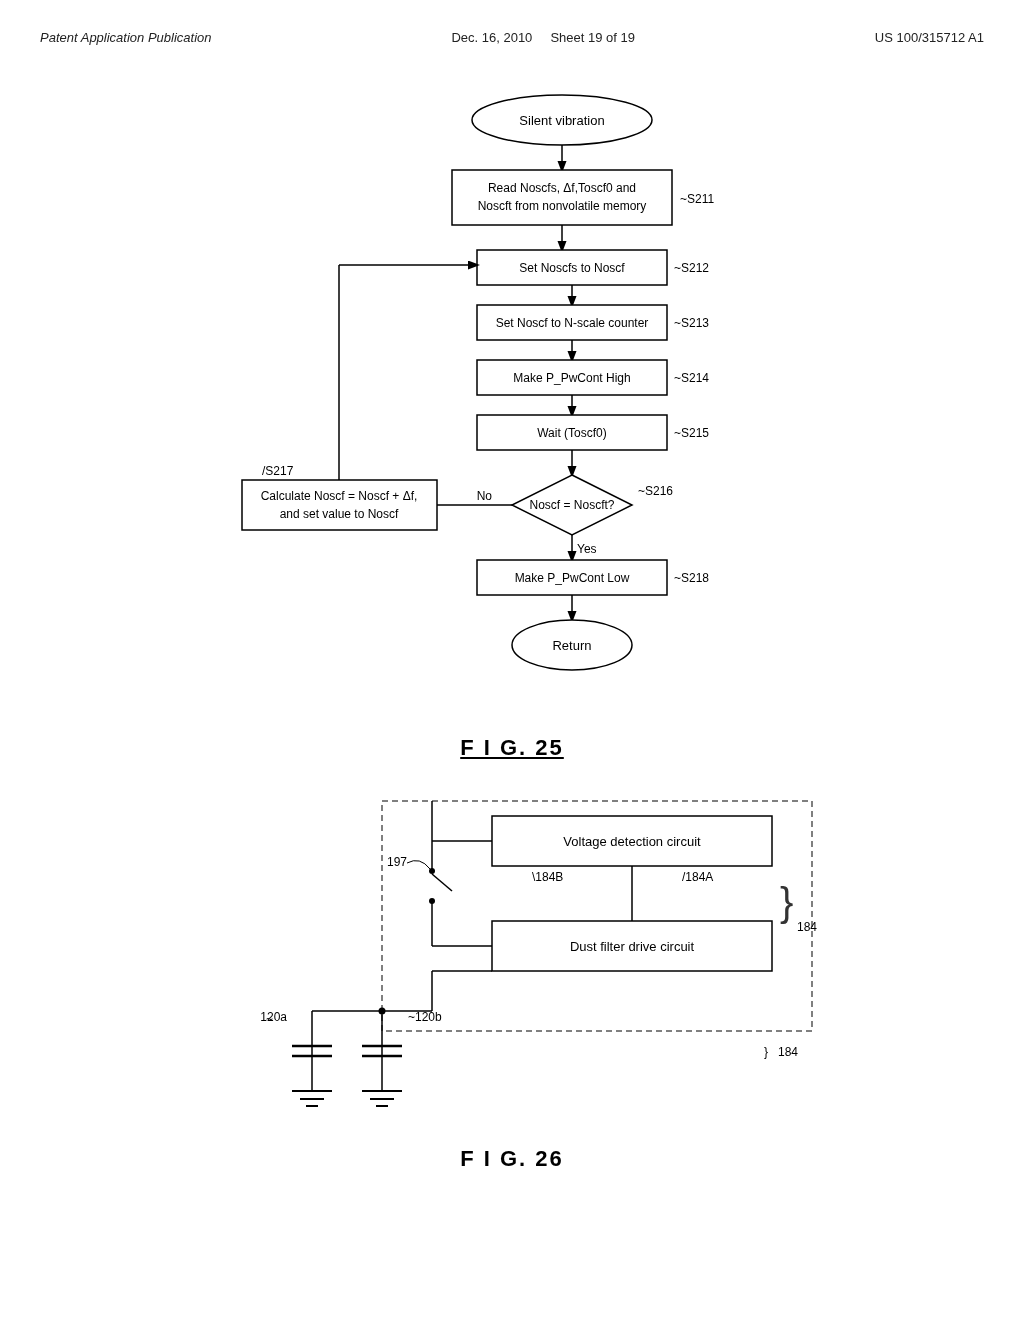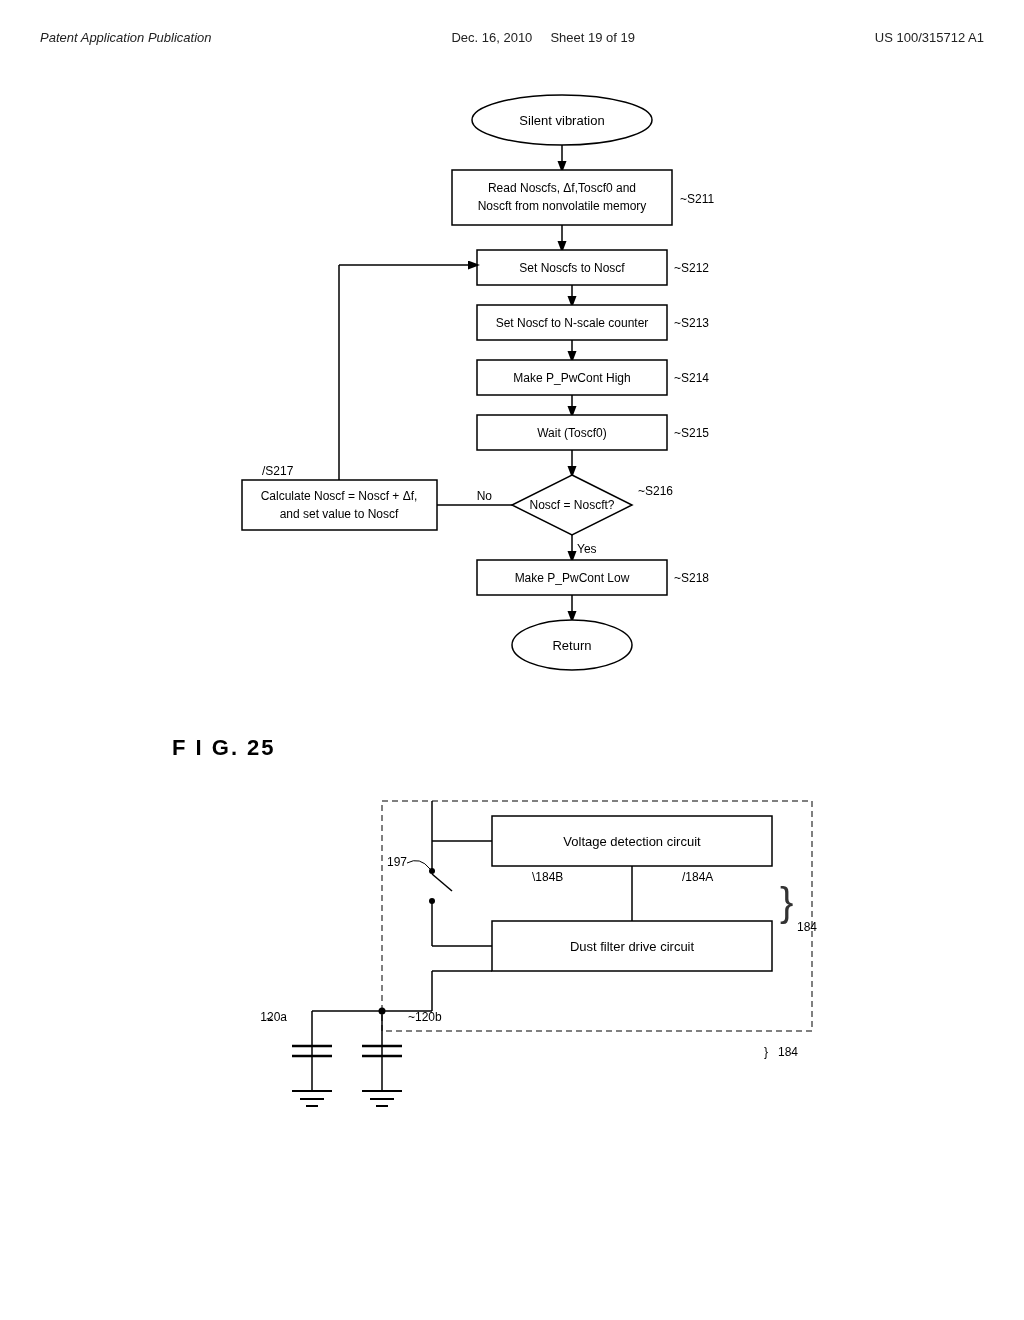--- a/index.html
+++ b/index.html
@@ -33,25 +33,27 @@
     .header-right { text-align: left; }
 
     
     .fig25-container {
       margin: 20px auto 10px auto;
       position: relative;
       width: 680px;
     }
 
     .fig25-label {
+      text-align: center;
       font-size: 22px;
       font-weight: bold;
       letter-spacing: 2px;
       margin-top: 10px;
       margin-bottom: 30px;
+      text-decoration: underline;
     }
 
     
     .flowchart-svg {
       display: block;
       margin: 0 auto;
     }
 
     
     .fig26-container {
@@ -233,15 +235,16 @@
       <line x1="250" y1="180" x2="310" y2="180" stroke="black" stroke-width="1.5"></line>
 
       <circle cx="200" cy="220" r="3.5" fill="black"></circle>
 
       <line x1="450" y1="75" x2="450" y2="130" stroke="black" stroke-width="1.5"></line>
 
       <text x="598" y="125" font-size="40" font-family="Arial" fill="#333">}</text>
       <text x="615" y="140" text-anchor="start" font-size="12" font-family="Arial">184</text>
 
     </svg>
+    <div class="fig26-label">F I G. 26</div>
   </div>
 
 </div>
 
 </body></html>

